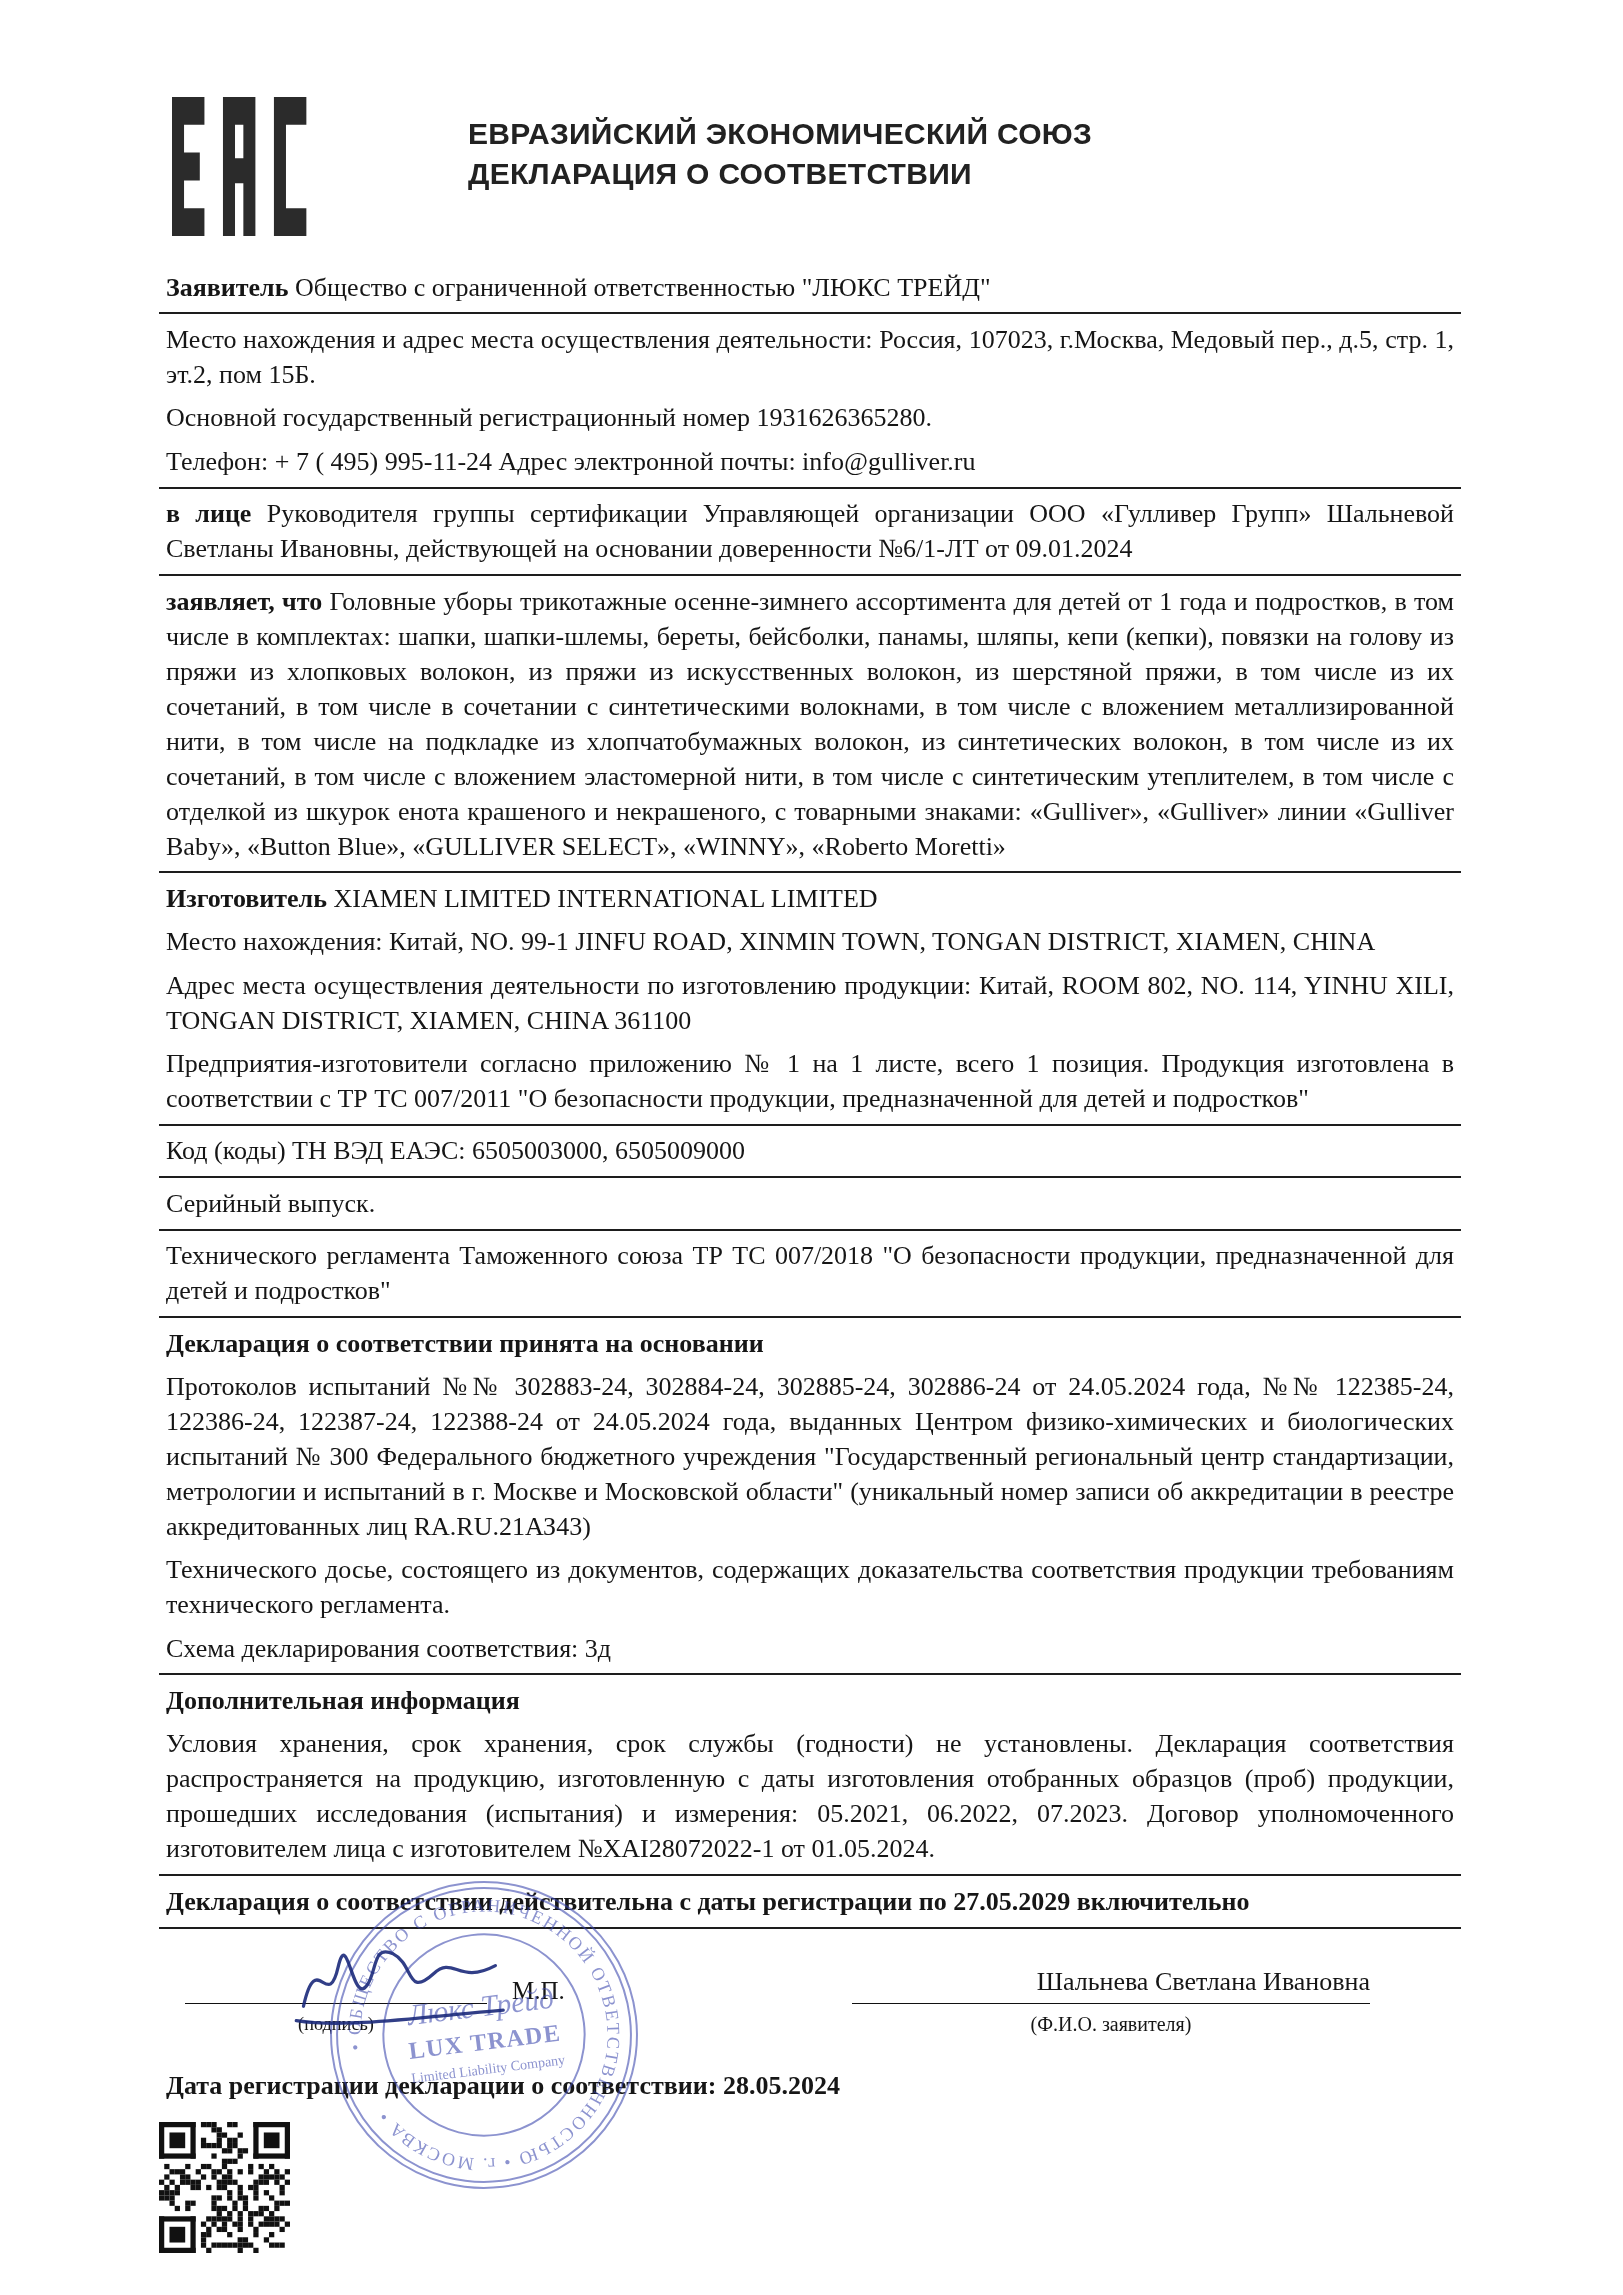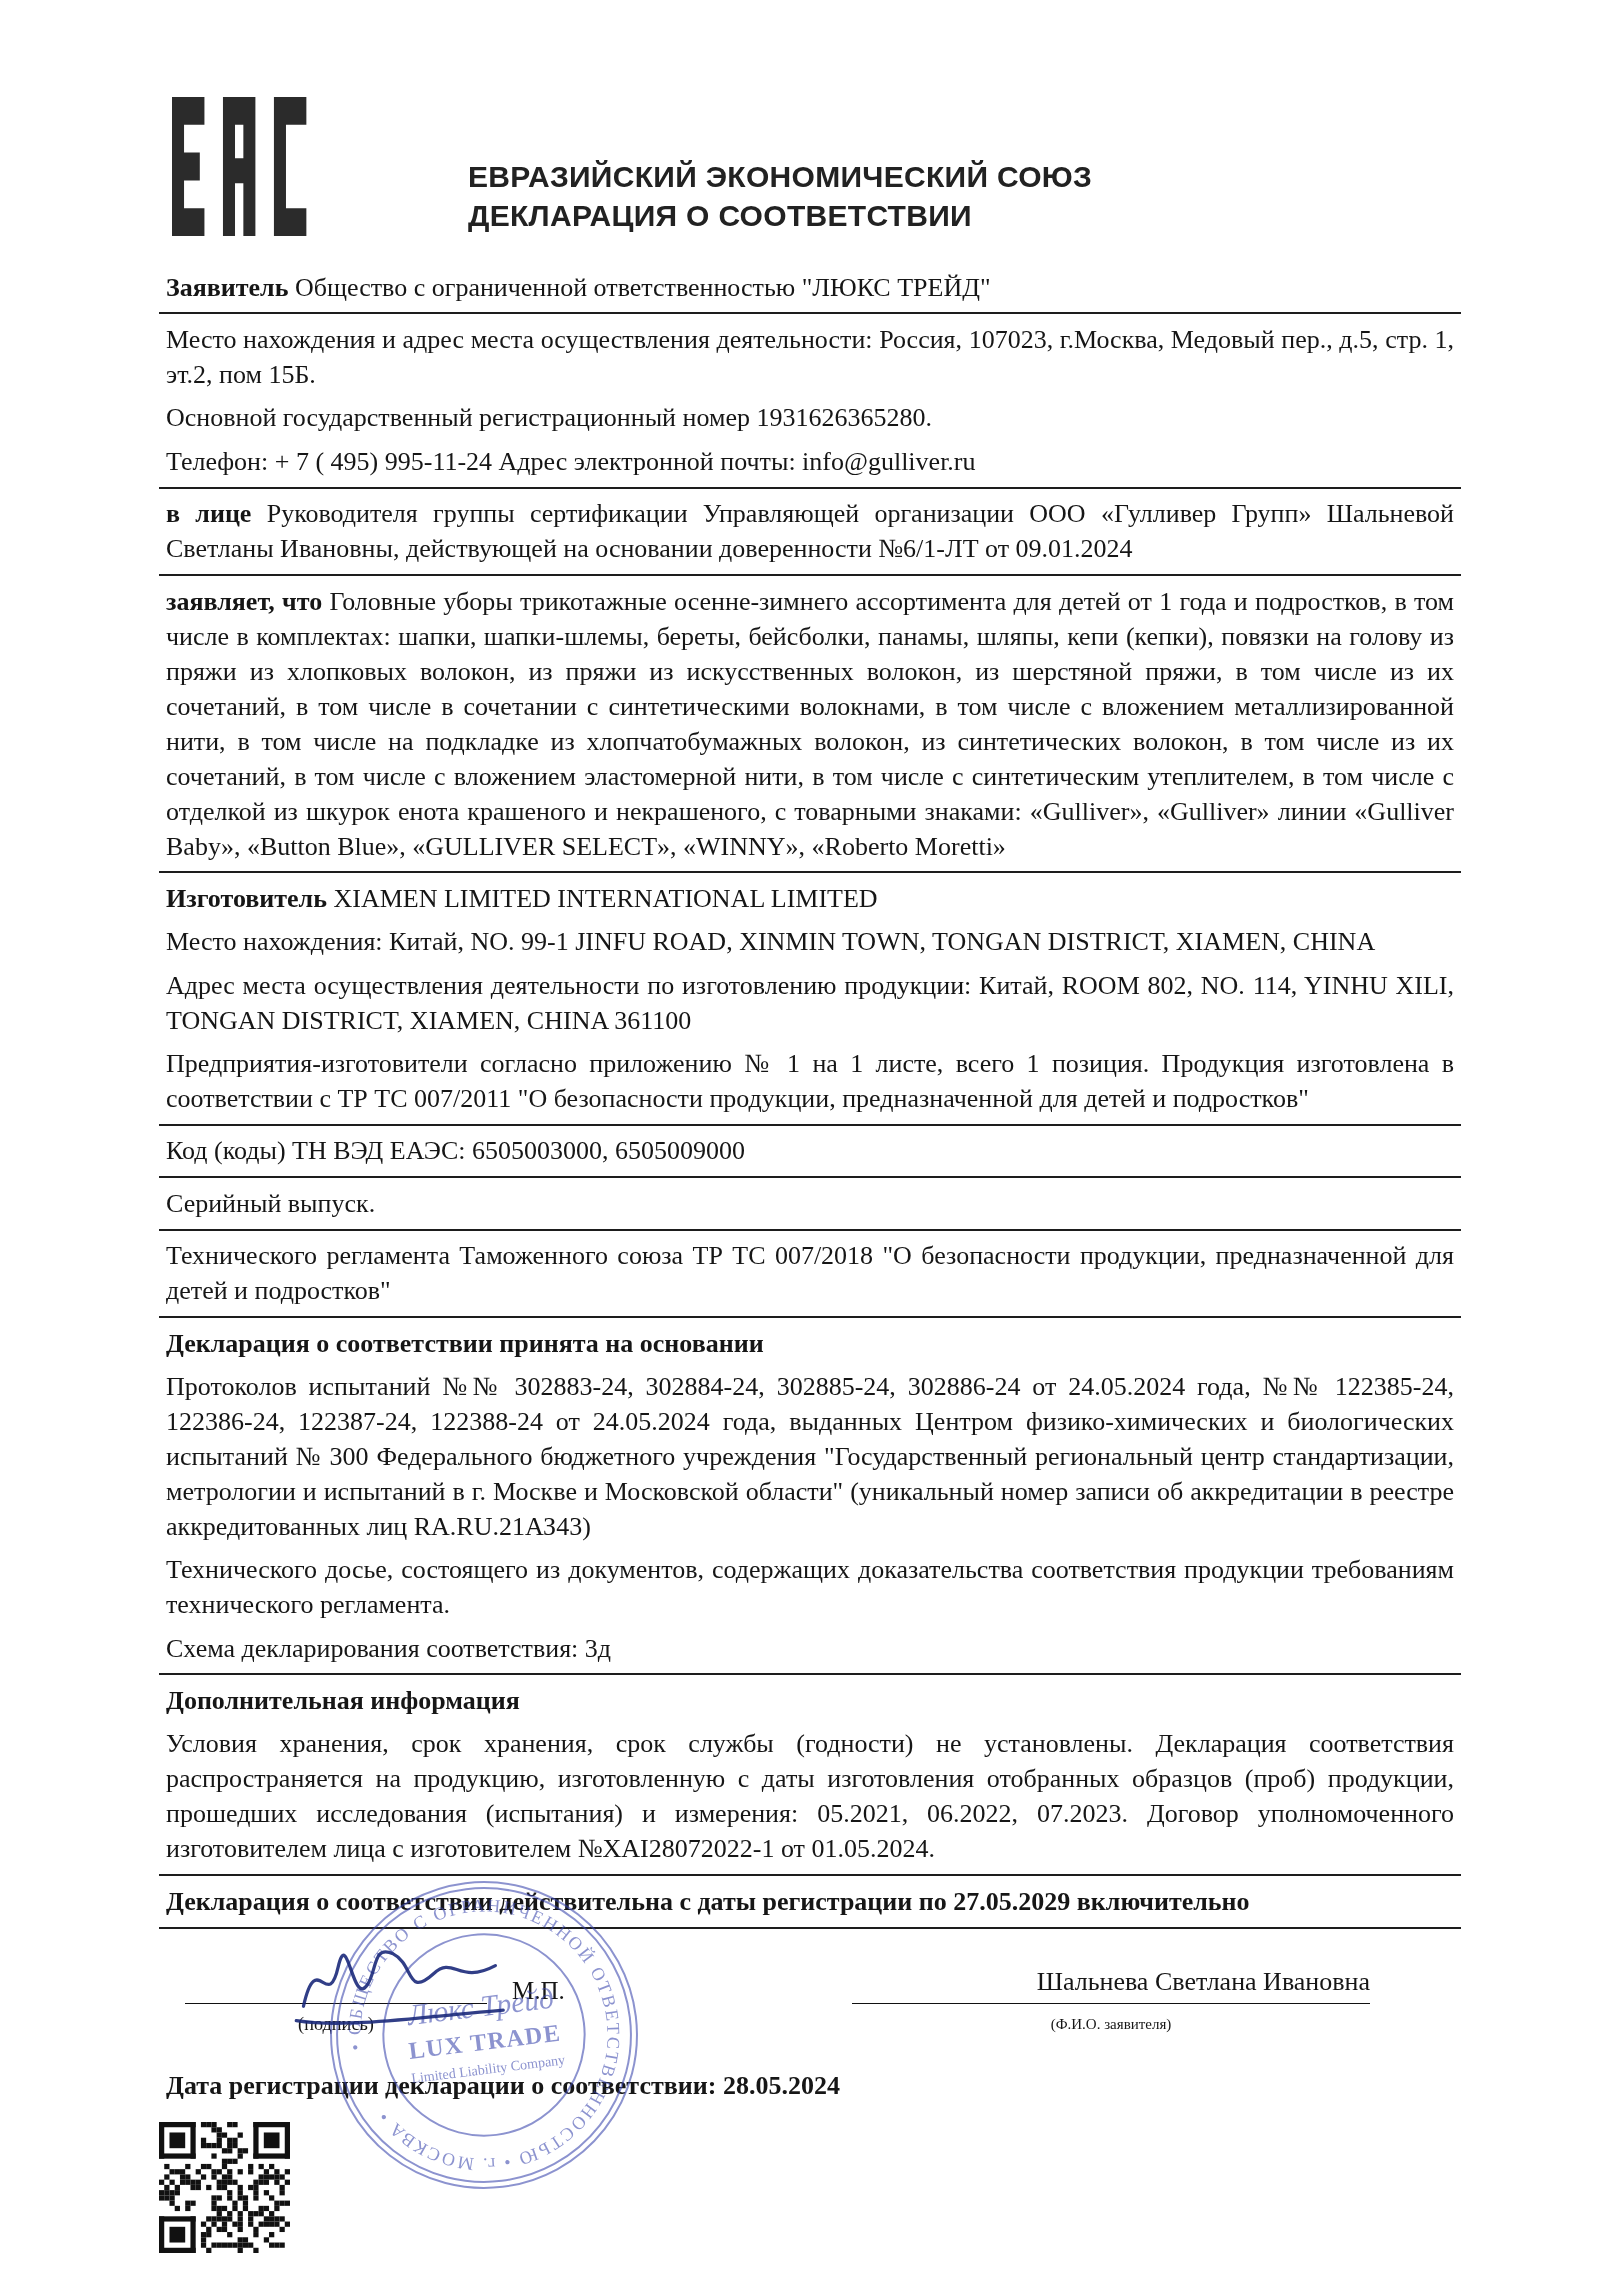--- a/index.html
+++ b/index.html
@@ -6,42 +6,42 @@
   html,body { margin:0; padding:0; background:#ffffff; }
   .page{
     position:relative;
     width:1623px; height:2295px;
     background:#ffffff;
     font-family:"Liberation Serif", serif;
     color:#161616;
     overflow:hidden;
   }
   
-  .header{ display:flex; align-items:flex-end; padding:97px 84px 0 172px; }
+  .header{ display:flex; align-items:flex-start; padding:97px 84px 0 172px; }
   .eac-logo{ width:139px; height:139px; flex:none; }
   .header-text{
     margin-left:157px; margin-top:17px;
     font-family:"Liberation Sans", sans-serif;
     font-weight:700; font-size:30px; line-height:1.32;
     color:#222; letter-spacing:0.3px;
   }
   
   .body{ margin:33px 162px 0 159px; font-size:26px; line-height:35px; text-align:justify; }
   .body p{ margin:7px; padding:0.7px 0; }
   hr.rule{ border:none; border-top:2px solid #1d1d1d; height:0; margin:3.9px 0; }
   .lbl{ font-weight:700; }
   .bold-line{ font-weight:700; }
   
   .sig-area{ position:relative; height:119px; margin-top:10.5px; text-align:left; }
   .sig-line-left{ position:absolute; left:26px; top:64px; width:302px; border-top:1.3px solid #111; }
   .sig-caption-left{ position:absolute; left:26px; top:68px; width:302px; text-align:center; font-size:18.3px; }
   .mp{ position:absolute; left:353px; top:34px; font-size:25px; }
   .fio{ position:absolute; left:693px; top:25px; width:518px; text-align:right; font-size:26px; }
   .sig-line-right{ position:absolute; left:693px; top:64px; width:518px; border-top:1.3px solid #111; }
-  .sig-caption-right{ position:absolute; left:693px; top:68px; width:518px; text-align:center; font-size:15px; }
+  .sig-caption-right{ position:absolute; left:693px; top:68px; width:518px; text-align:center; font-size:20px; }
   .signature-svg{ position:absolute; left:128px; top:-31px; width:236px; height:131px; z-index:3; }
   .stamp{ position:absolute; left:164px; top:-65px; width:322px; height:322px; opacity:.58;
           transform:rotate(-7deg); z-index:2; pointer-events:none;
           font-family:"Liberation Serif", serif; }
   
   .reg-row{ margin-top:10.5px !important; }
   .date-row{ margin-top:9.2px !important; }
   
   .qr{ display:block; margin-top:18.3px; width:131px; height:131px; }
 </style>

